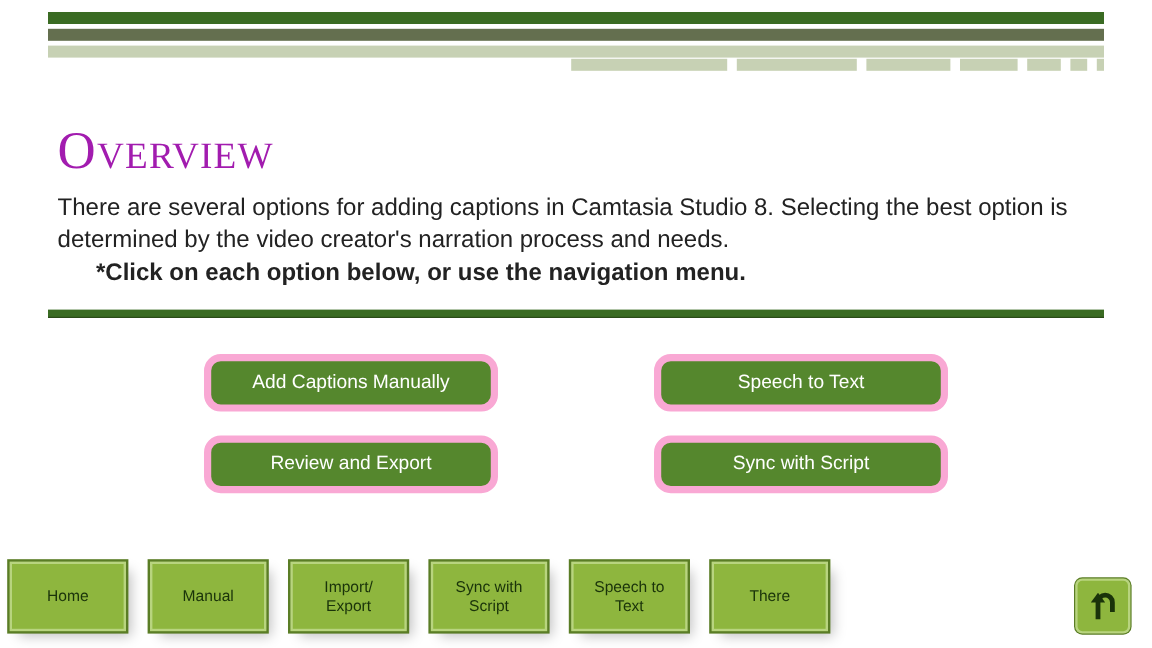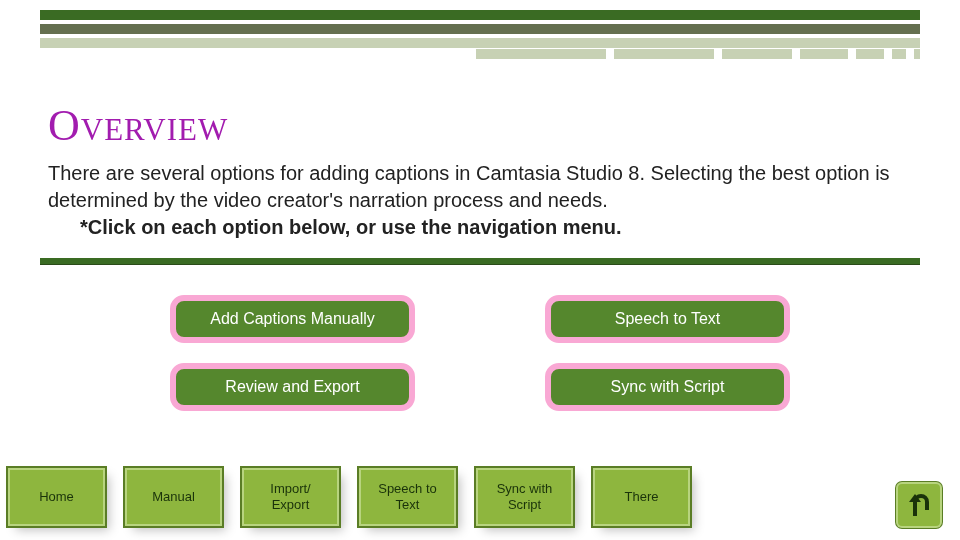--- a/index.html
+++ b/index.html
@@ -194,24 +194,24 @@
   <div class="pill">Speech to Text</div>
   <div class="pill">Review and Export</div>
   <div class="pill">Sync with Script</div>
 </div>
 
 <div class="nav">
   <div class="nav-btn">Home</div>
   <div class="nav-btn">Manual</div>
   <div class="nav-btn">Import/
 Export</div>
+  <div class="nav-btn">Sync with
+Script</div>
   <div class="nav-btn">Speech to
 Text</div>
-  <div class="nav-btn">Sync with
-Script</div>
   <div class="nav-btn">There</div>
 </div>
 
 <div class="back-icon">
   <svg width="30" height="30" viewBox="0 0 30 30">
     <path d="M11 26 V12 a6 6 0 0 1 12 0 V20" stroke="#1a330a" stroke-width="4" fill="none" stroke-linecap="butt"></path>
     <polygon points="11,4 5,12 17,12" fill="#1a330a"></polygon>
   </svg>
 </div>
 

